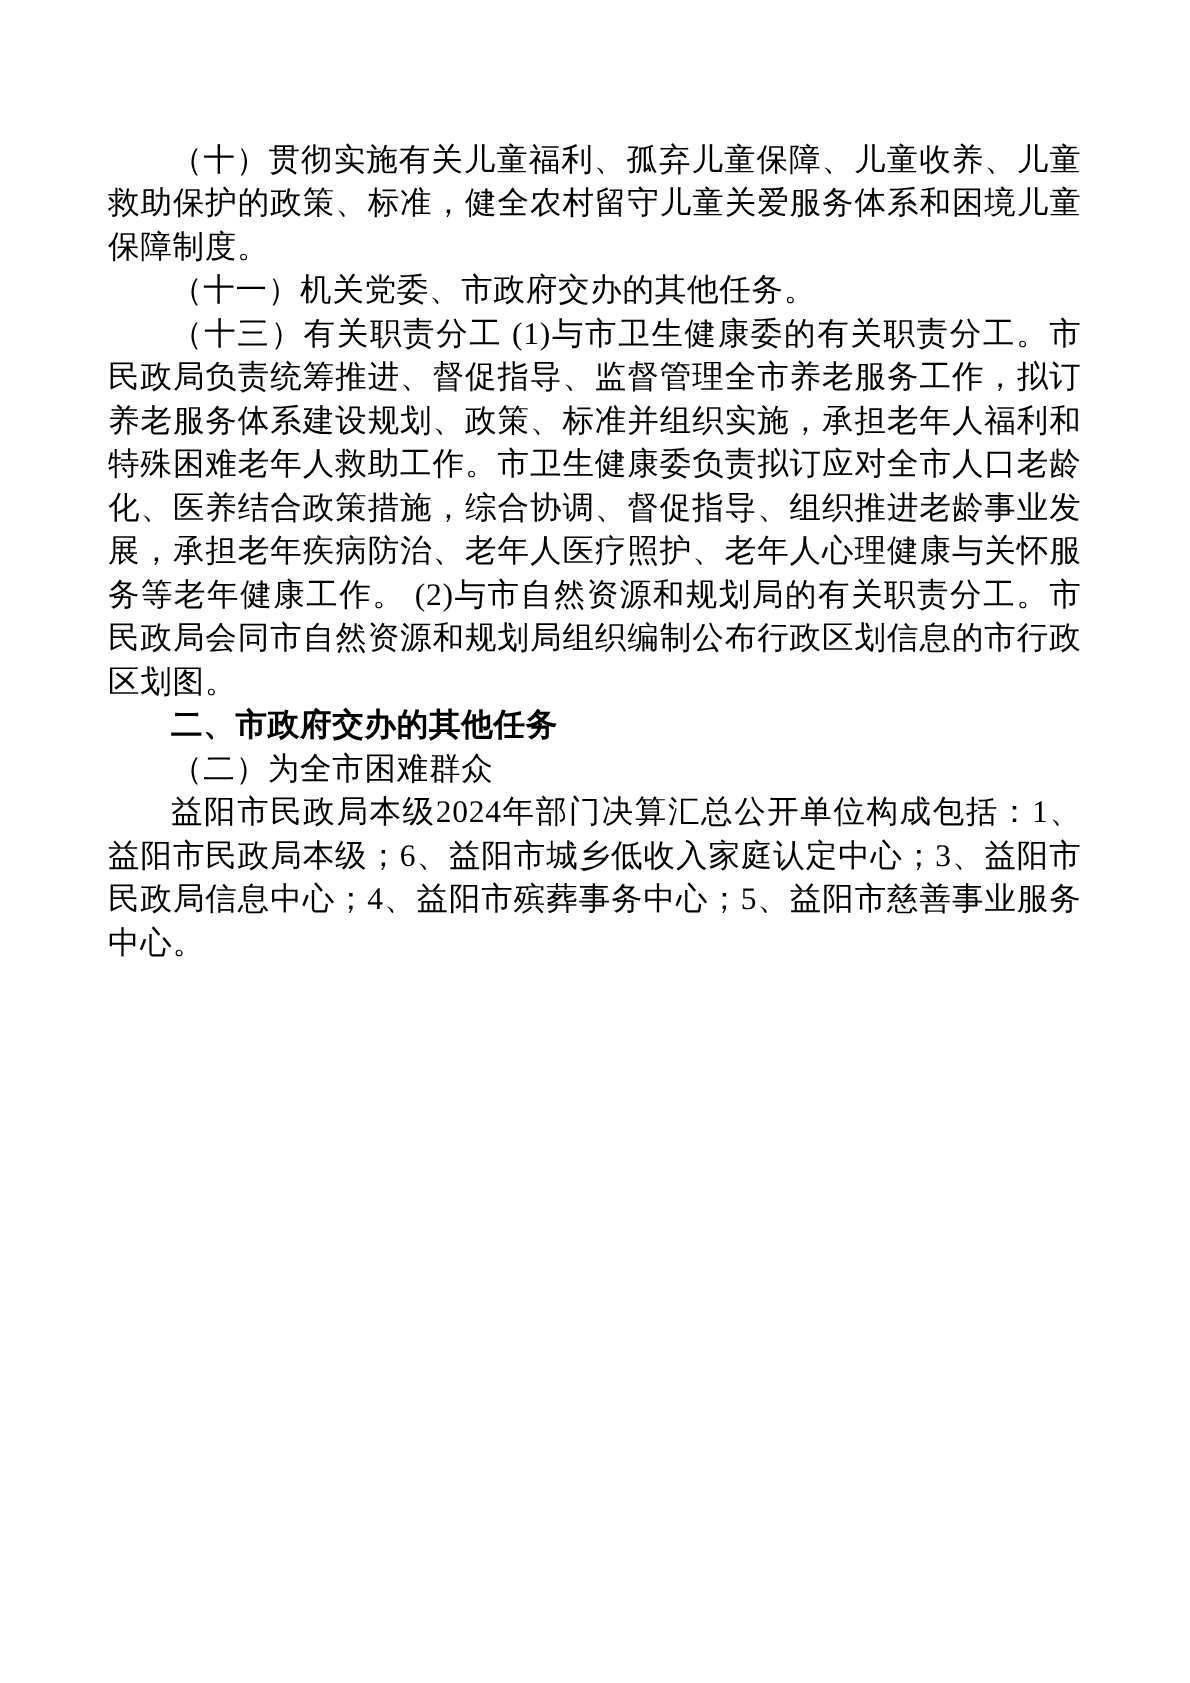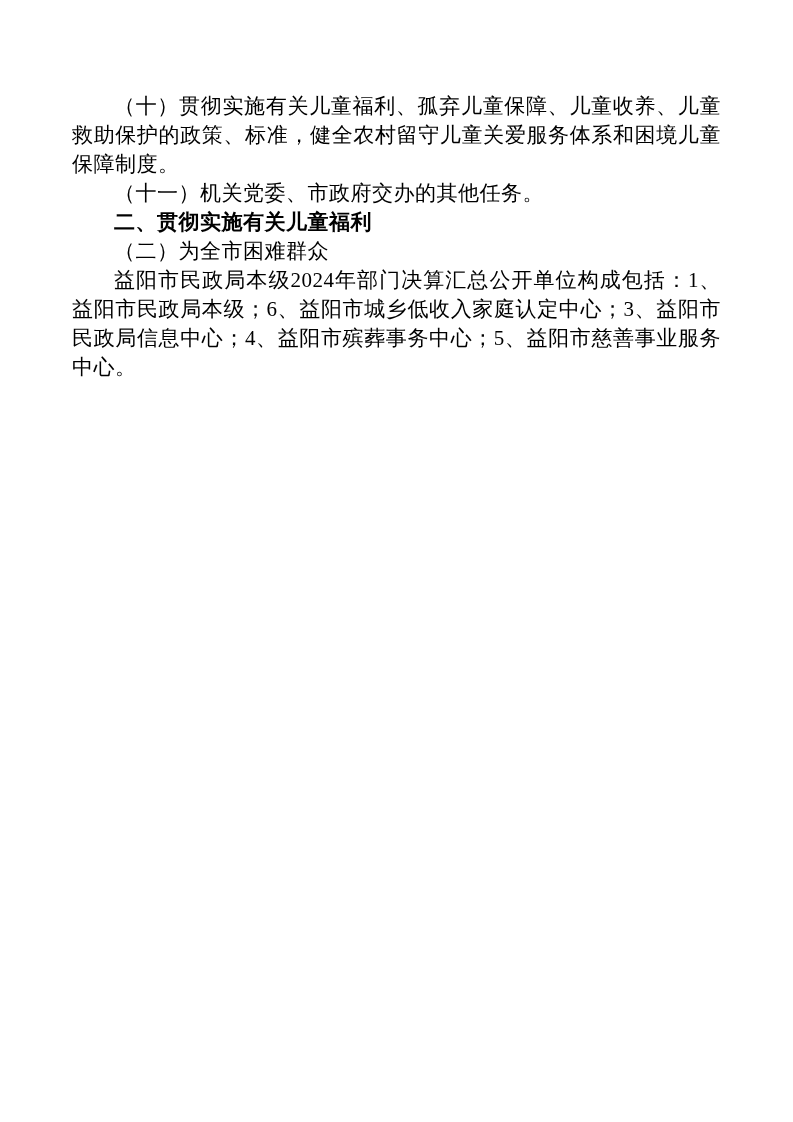--- a/index.html
+++ b/index.html
@@ -34,21 +34,22 @@
 </style>
 </head>
 <body>
 
 <div class="page">
   <p class="para">（十）贯彻实施有关儿童福利、孤弃儿童保障、儿童收养、儿童救助保护的政策、标准，健全农村留守儿童关爱服务体系和困境儿童保障制度。</p>
 
   <p class="para">（十一）机关党委、市政府交办的其他任务。</p>
 
 
+  <p class="para">（十三）有关职责分工 (1)与市卫生健康委的有关职责分工。市民政局负责统筹推进、督促指导、监督管理全市养老服务工作，拟订养老服务体系建设规划、政策、标准并组织实施，承担老年人福利和特殊困难老年人救助工作。市卫生健康委负责拟订应对全市人口老龄化、医养结合政策措施，综合协调、督促指导、组织推进老龄事业发展，承担老年疾病防治、老年人医疗照护、老年人心理健康与关怀服务等老年健康工作。 (2)与市自然资源和规划局的有关职责分工。市民政局会同市自然资源和规划局组织编制公布行政区划信息的市行政区划图。</p>
 
-  <p class="para bold">二、贯彻实施有关儿童福利</p>
+  <p class="para bold">二、市政府交办的其他任务</p>
 
 
 
   <p class="para">（二）为全市困难群众</p>
 
   <p class="para">益阳市民政局本级2024年部门决算汇总公开单位构成包括：1、益阳市民政局本级；6、益阳市城乡低收入家庭认定中心；3、益阳市民政局信息中心；4、益阳市殡葬事务中心；5、益阳市慈善事业服务中心。</p>
 </div>
 
 </body></html>

